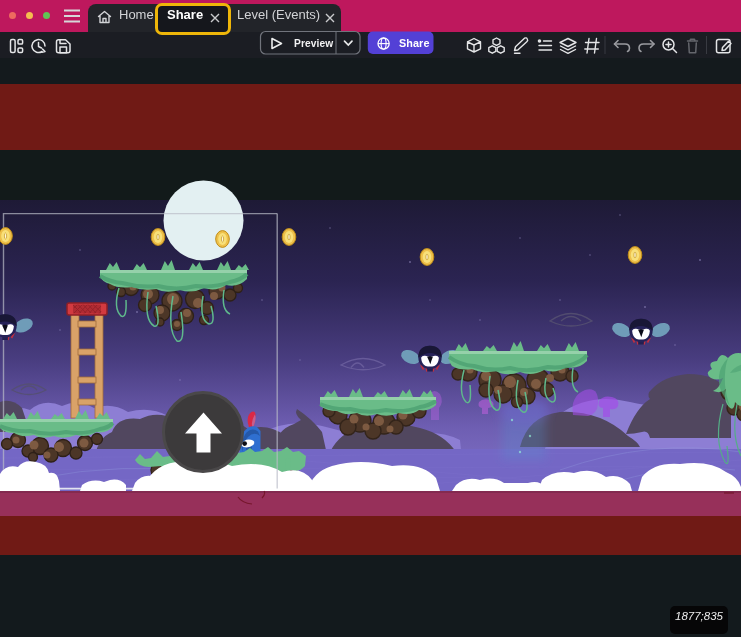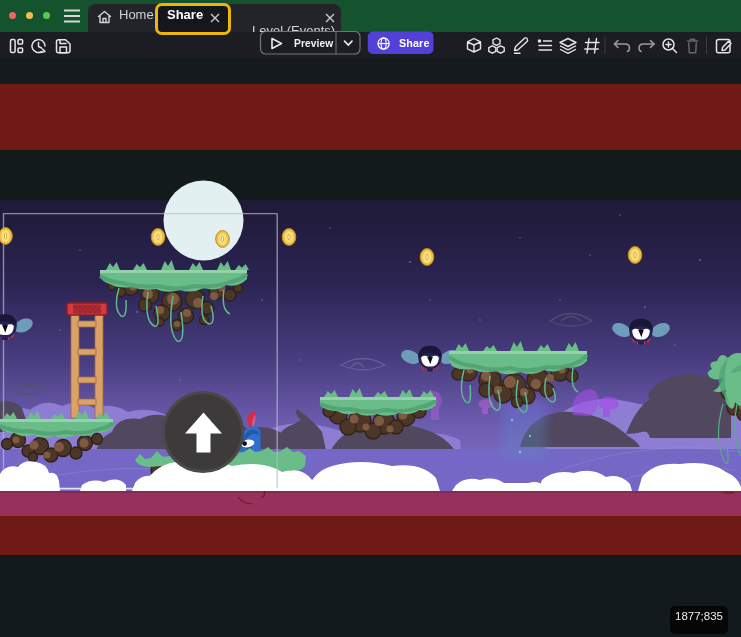--- a/index.html
+++ b/index.html
@@ -1,24 +1,24 @@
 <!DOCTYPE html>
 <html><head>
 <meta charset="utf-8">
 <style>
   html,body{margin:0;padding:0;}
   body{width:741px;height:637px;overflow:hidden;background:#141a1d;font-family:"Liberation Sans",sans-serif;position:relative;}
-  .topbar{position:absolute;left:0;top:0;width:741px;height:32px;background:#14532d;}
+  .topbar{position:absolute;left:0;top:0;width:741px;height:32px;background:#be185d;}
   .dot{position:absolute;border-radius:50%;width:7px;height:7px;top:12px;}
   .tabstrip{position:absolute;left:88px;top:4px;width:253px;height:28px;background:#222429;border-radius:8px 8px 0 0;}
   .tab-active{position:absolute;left:157px;top:4px;width:71px;height:28px;background:#15171c;border-radius:8px 8px 0 0;}
   .ybox{position:absolute;left:154.5px;top:2.5px;width:70px;height:26px;border:3px solid #eeb609;border-radius:7px;z-index:30;}
   .tabtxt{position:absolute;top:0;height:28px;line-height:29px;font-size:13px;color:#d2d3d6;}
   .toolbar{position:absolute;left:0;top:32px;width:741px;height:26px;background:#1b1d23;}
-  .statuschip{position:absolute;left:670px;top:606px;width:58px;height:28px;background:#060607;border-radius:5px;color:#ececec;font-size:11.5px;text-align:center;line-height:20px;z-index:40;}
+  .statuschip{position:absolute;left:670px;top:606px;width:58px;height:28px;background:#060607;border-radius:5px;color:#ececec;font-size:11.5px;text-align:center;line-height:20px;z-index:40;font-style:italic;}
   svg{display:block;}
 </style>
 </head>
 <body>
 
 <svg id="scene" width="741" height="579" viewBox="0 58 741 579" style="position:absolute;left:0;top:58px;" xmlns="http://www.w3.org/2000/svg">
   <defs>
     <linearGradient id="sky" x1="0" y1="0" x2="0" y2="1">
       <stop offset="0" stop-color="#1e1a36"></stop>
       <stop offset="0.28" stop-color="#2b2452"></stop>
@@ -420,21 +420,21 @@
   <div class="tab-active"></div>
 
   <svg width="15" height="14" viewBox="0 0 15 14" style="position:absolute;left:97px;top:10px;">
     <path d="M1.5 6.5 L7.5 1.5 L13.5 6.5 M3 5.5 L3 12.5 L12 12.5 L12 5.5 M6 12.5 L6 8.5 L9 8.5 L9 12.5" stroke="#d2d3d6" stroke-width="1.4" fill="none" stroke-linecap="round" stroke-linejoin="round"></path>
   </svg>
   <div class="tabtxt" style="left:119px;">Home</div>
   <div class="tabtxt" style="left:167px;color:#ffffff;font-weight:bold;">Share</div>
   <svg width="10" height="10" viewBox="0 0 10 10" style="position:absolute;left:210px;top:13px;">
     <path d="M1 1 L9 9 M9 1 L1 9" stroke="#c9cacd" stroke-width="1.4"></path>
   </svg>
-  <div class="tabtxt" style="left:252px;margin-top:16px;">Level (Events)</div>
+  <div class="tabtxt" style="left:237px;">Level (Events)</div>
   <svg width="10" height="10" viewBox="0 0 10 10" style="position:absolute;left:325px;top:13px;">
     <path d="M1 1 L9 9 M9 1 L1 9" stroke="#c9cacd" stroke-width="1.4"></path>
   </svg>
 </div>
 <div class="ybox"></div>
 
 <div class="toolbar"></div>
 <svg width="741" height="30" viewBox="0 0 741 30" style="position:absolute;left:0;top:30px;z-index:10;" xmlns="http://www.w3.org/2000/svg">
 
   <g stroke="#e4e5e7" stroke-width="1.5" fill="none" stroke-linecap="round" stroke-linejoin="round">

